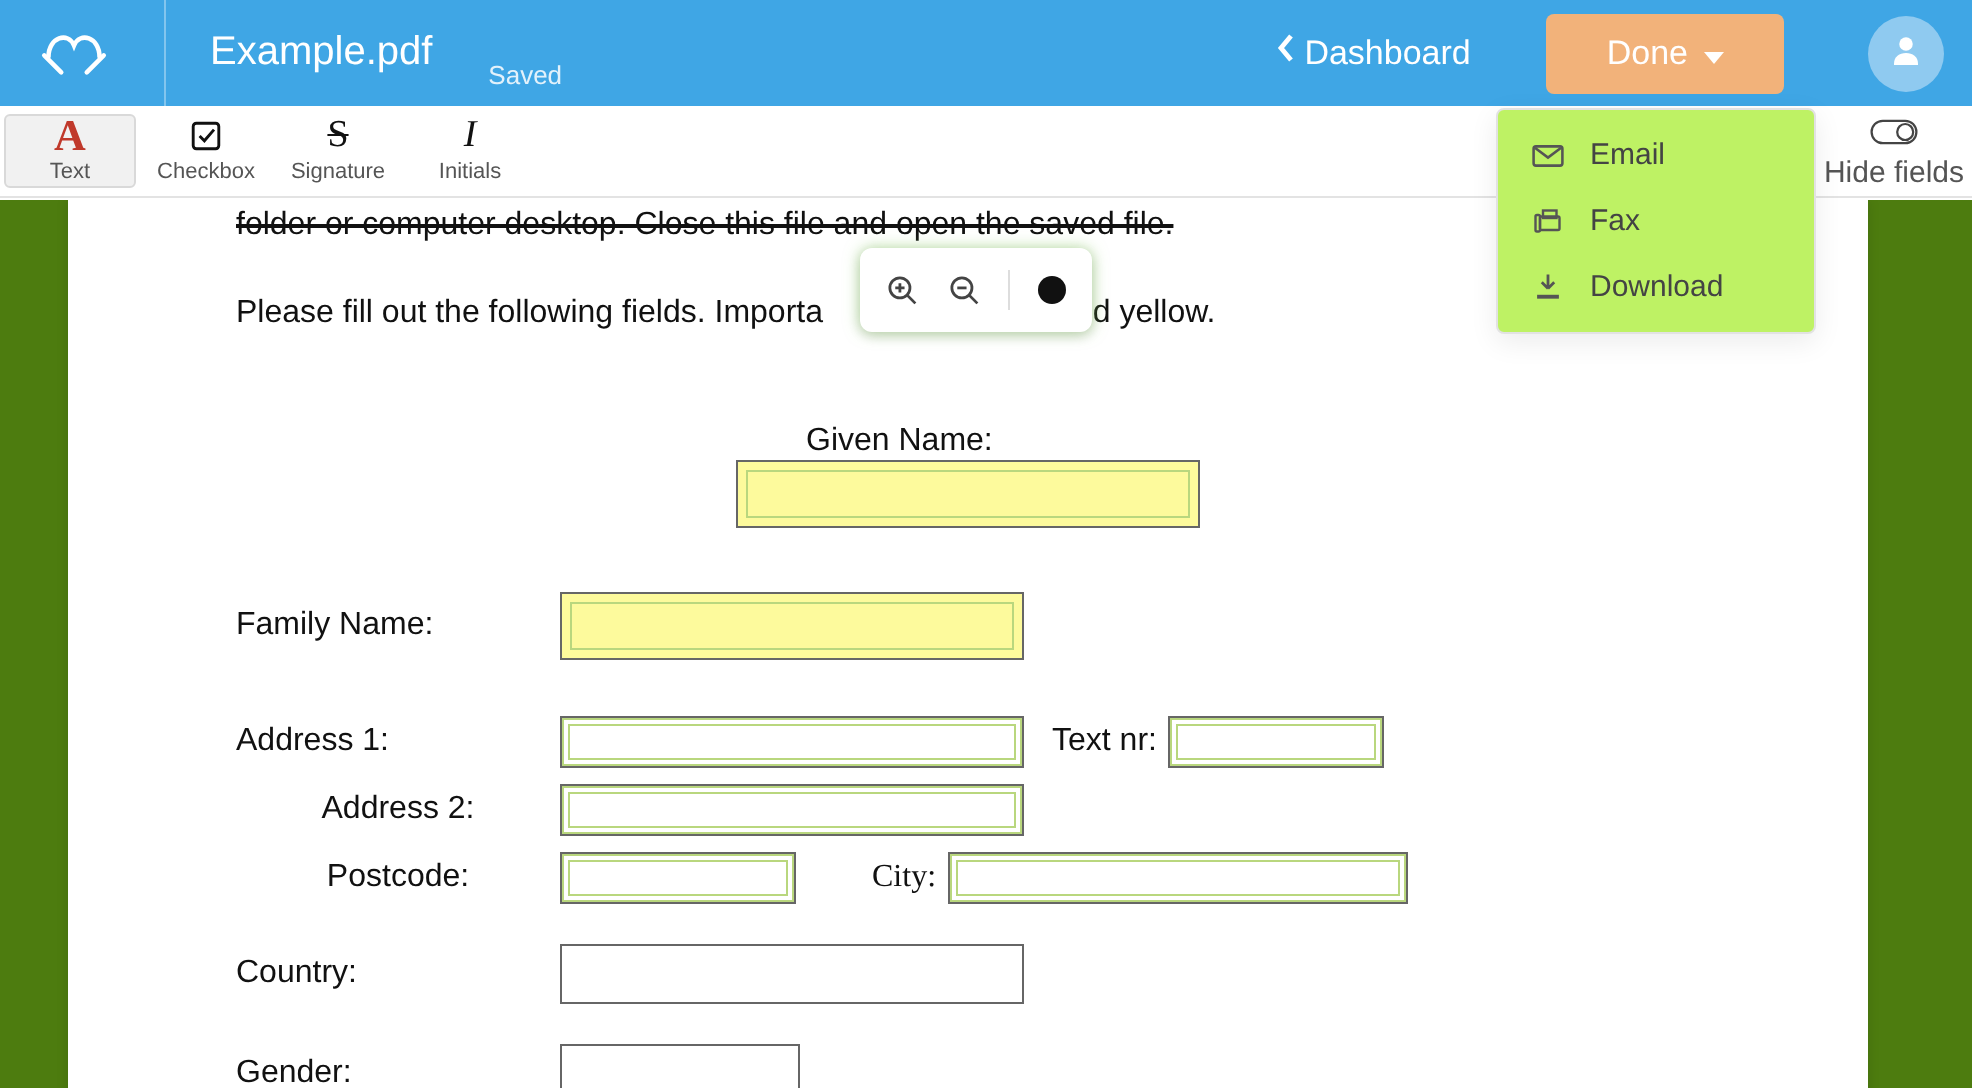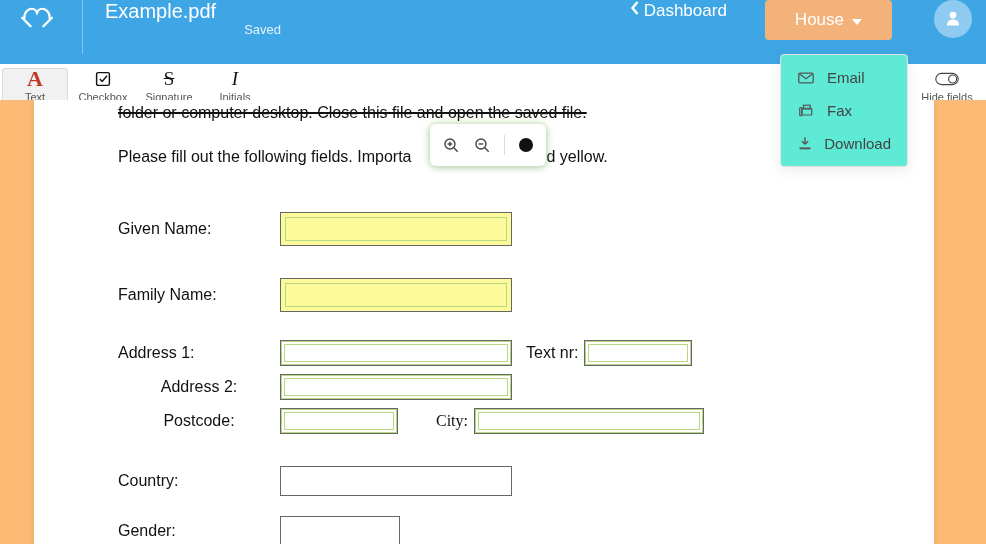--- a/index.html
+++ b/index.html
@@ -1,46 +1,46 @@
 <!DOCTYPE html>
 <html><head>
 <meta charset="utf-8">
 <style>
   * { box-sizing: border-box; margin: 0; padding: 0; }
   html, body { width: 986px; height: 544px; overflow: hidden; font-family: -apple-system, "Segoe UI", Arial, sans-serif; font-size: 14px; color: #333; background: #fff; }
 
   
-  .topbar { height: 64px; background: #3fa6e5; display: flex; align-items: flex-start; color: #fff; padding: 0 14px; gap: 22px; }
+  .topbar { height: 53px; background: #3fa6e5; display: flex; align-items: center; color: #fff; padding: 0 14px; gap: 22px; }
   .logo-cell { width: 46px; display:flex; align-items:center; justify-content:center; }
   .logo-icon svg { display:block; }
   .top-divider { width:1px; height:54px; background: rgba(255,255,255,.35); }
   .filename { font-size: 20px; font-weight: 400; }
   .saved { font-size: 13px; opacity: .85; margin-left: 6px; margin-top: 22px; }
   .top-spacer { flex: 1; }
   .dashboard-link { font-size: 17px; font-weight: 500; display:flex; align-items:center; gap:3px; cursor:pointer; }
   .done-btn { background: #f2b27a; color:#fff; height: 40px; padding: 0 30px; border-radius: 4px; display:flex; align-items:center; gap:8px; font-size:17px; cursor:pointer; margin-left: 16px; }
   .avatar { width:38px; height:38px; border-radius:50%; background:#8fcaf0; display:flex; align-items:center; justify-content:center; margin-left: 20px; cursor:pointer; }
 
   
   .toolbar { height: 46px; border-bottom: 1px solid #e3e3e3; display:flex; align-items:stretch; background:#fff; }
   .tool { width: 66px; display:flex; flex-direction:column; align-items:center; justify-content:center; gap:3px; font-size:11px; color:#555; cursor:pointer; }
   .tool .ticon { height:18px; display:flex; align-items:center; justify-content:center; font-size:18px; color:#111; }
   .tool.active { background:#f1f1f1; border:1px solid #d9d9d9; border-radius:3px; margin:4px 2px; }
   .tool.active .ticon { color:#c0392b; font-family: Georgia, 'Times New Roman', serif; font-weight:bold; font-size:22px; }
   .toolbar-spacer { flex:1; }
-  .hide-fields { width: 78px; display:flex; flex-direction:column; align-items:center; justify-content:center; gap:3px; font-size:11px; color:#555; cursor:pointer; }
+  .hide-fields { width: 78px; display:flex; flex-direction:column; align-items:center; justify-content:center; gap:3px; font-size:15px; color:#555; cursor:pointer; }
   .hide-fields .ticon { height:18px; display:flex; align-items:center; justify-content:center; }
 
   
-  .dropdown { position:absolute; top:54px; right:78px; width:128px; background:#5eead4; border:1px solid #e2e2e2; border-radius:4px; box-shadow: 0 4px 14px rgba(0,0,0,.08); padding: 6px 0; z-index: 100; }
+  .dropdown { position:absolute; top:54px; right:78px; width:160px; background:#bef264; border:1px solid #e2e2e2; border-radius:4px; box-shadow: 0 4px 14px rgba(0,0,0,.08); padding: 6px 0; z-index: 100; }
   .dd-item { display:flex; align-items:center; gap:12px; padding: 8px 16px; font-size:15px; color:#444; cursor:pointer; }
   .dd-item .dd-icon { width:18px; display:flex; justify-content:center; color:#555; }
 
   
-  .canvas-wrap { position:absolute; top:100px; left:0; right:0; bottom:0; background:#fdba74; overflow:hidden; }
+  .canvas-wrap { position:absolute; top:100px; left:0; right:0; bottom:0; background:#4d7c0f; overflow:hidden; }
   .page { position:absolute; left:34px; top:0; width:900px; min-height:900px; background:#fff; box-shadow: 0 0 6px rgba(0,0,0,.12); padding: 4px 84px 40px 84px; font-family: Arial, sans-serif; font-size:16px; color:#111; }
   .cutline { font-size:16px; color:#111; margin-top:0; white-space:nowrap; }
   .cutline .strike { text-decoration: line-through; text-decoration-thickness: 1.6px; }
   .para { margin-top: 26px; font-size:16px; }
 
   .form-row { display:flex; align-items:center; margin-top: 26px; }
   .form-row.tight { margin-top: 8px; text-align: center; }
   .flabel { width: 162px; font-size:16px; }
   .flabel.inline { width:auto; margin: 0 6px 0 14px; }
 
@@ -82,21 +82,21 @@
   <div class="top-spacer"></div>
   <div class="dashboard-link">
     <span>
       <svg width="11" height="16" viewBox="0 0 10 16" fill="none" stroke="#fff" stroke-width="2.4">
           <path d="M7 2 L2 8 L7 14"></path>
         </svg>
     </span>
     <span>Dashboard</span>
   </div>
   <div class="done-btn">
-    <span>House</span>
+    <span>Done</span>
     <span>
       <svg width="10" height="6" viewBox="0 0 10 6">
           <path d="M0 0 L5 6 L10 0 Z" fill="#fff"></path>
         </svg>
     </span>
   </div>
   <div class="avatar">
     <span>
       <svg width="18" height="18" viewBox="0 0 24 24" fill="#fff">
           <circle cx="12" cy="8" r="4.5"></circle>
@@ -171,21 +171,21 @@
   </div>
 </div>
 
 <div class="canvas-wrap">
   <div class="page">
     <p class="cutline"><span class="strike">folder or computer desktop. Close this file and open the saved file.</span></p>
     <p class="para">
       <span>Please fill out the following fields. Importa</span><span style="display:inline-block; width:118px;"></span><span>ked yellow.</span>
     </p>
 
-    <div class="form-row" style="margin-top:46px;">
+    <div class="form-row" style="margin-top:46px;flex-direction:column;">
       <span class="flabel">Given Name:</span>
       <div class="fbox req w232b">
           <div class="inner"></div>
         </div>
     </div>
 
     <div class="form-row" style="margin-top:32px;">
       <span class="flabel">Family Name:</span>
       <div class="fbox req w232b">
           <div class="inner"></div>
@@ -214,21 +214,21 @@
       <span class="flabel">Postcode:</span>
       <div class="fbox sel w118">
           <div class="inner"></div>
         </div>
       <span class="flabel inline" style="margin-left:38px;font-family:Liberation Serif, serif;">City:</span>
       <div class="fbox sel w230">
           <div class="inner"></div>
         </div>
     </div>
 
-    <div class="form-row" style="margin-top:32px;">
+    <div class="form-row" style="margin-top:20px;">
       <span class="flabel">Country:</span>
       <div class="fbox w232" style="height:30px;"></div>
     </div>
 
     <div class="form-row" style="margin-top:20px;">
       <span class="flabel">Gender:</span>
       <div class="fbox w120"></div>
     </div>
 
   </div>

